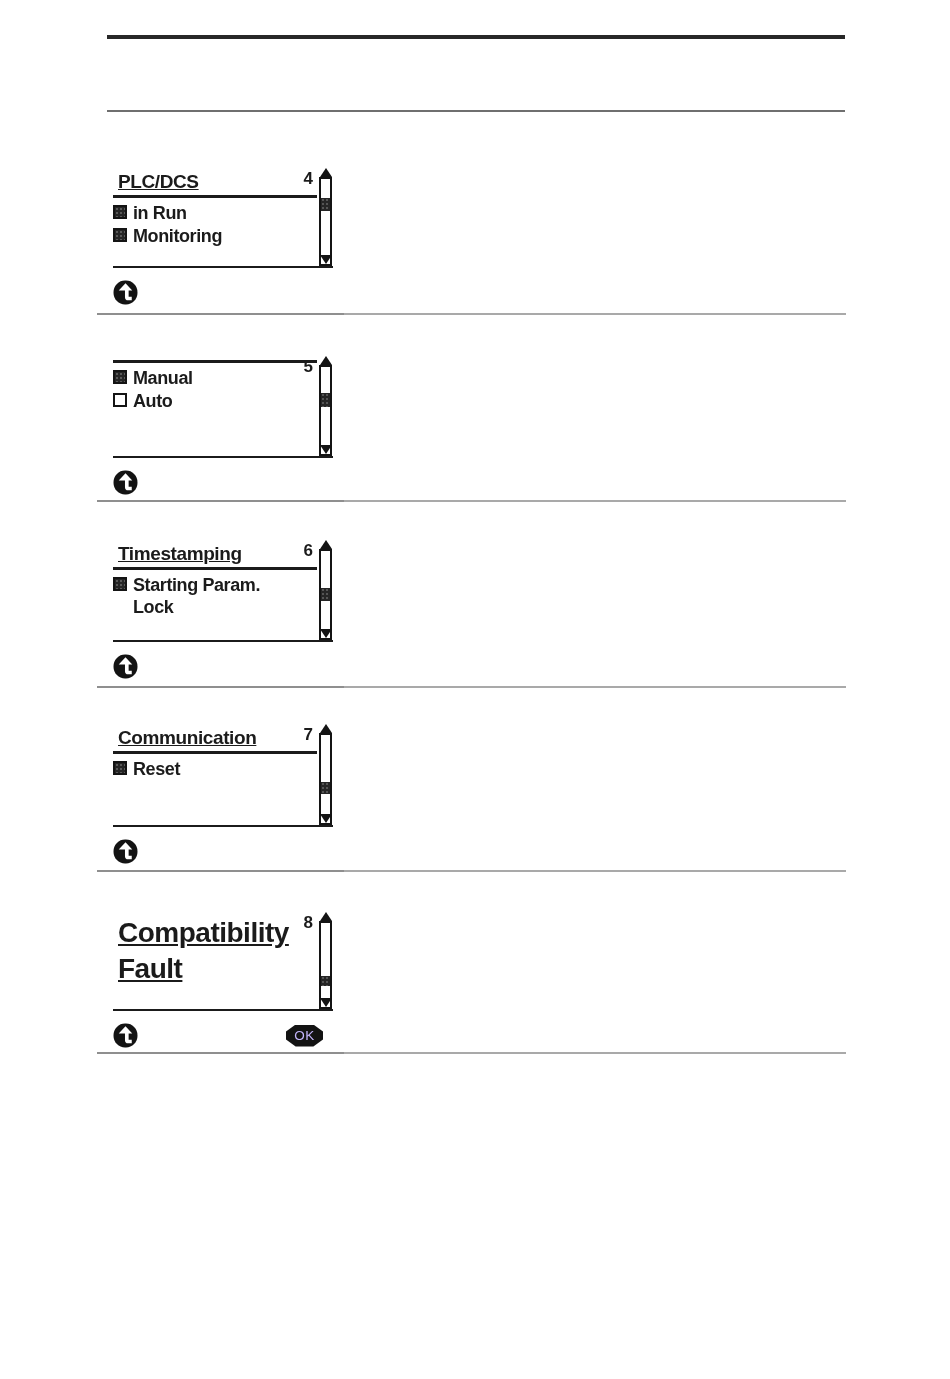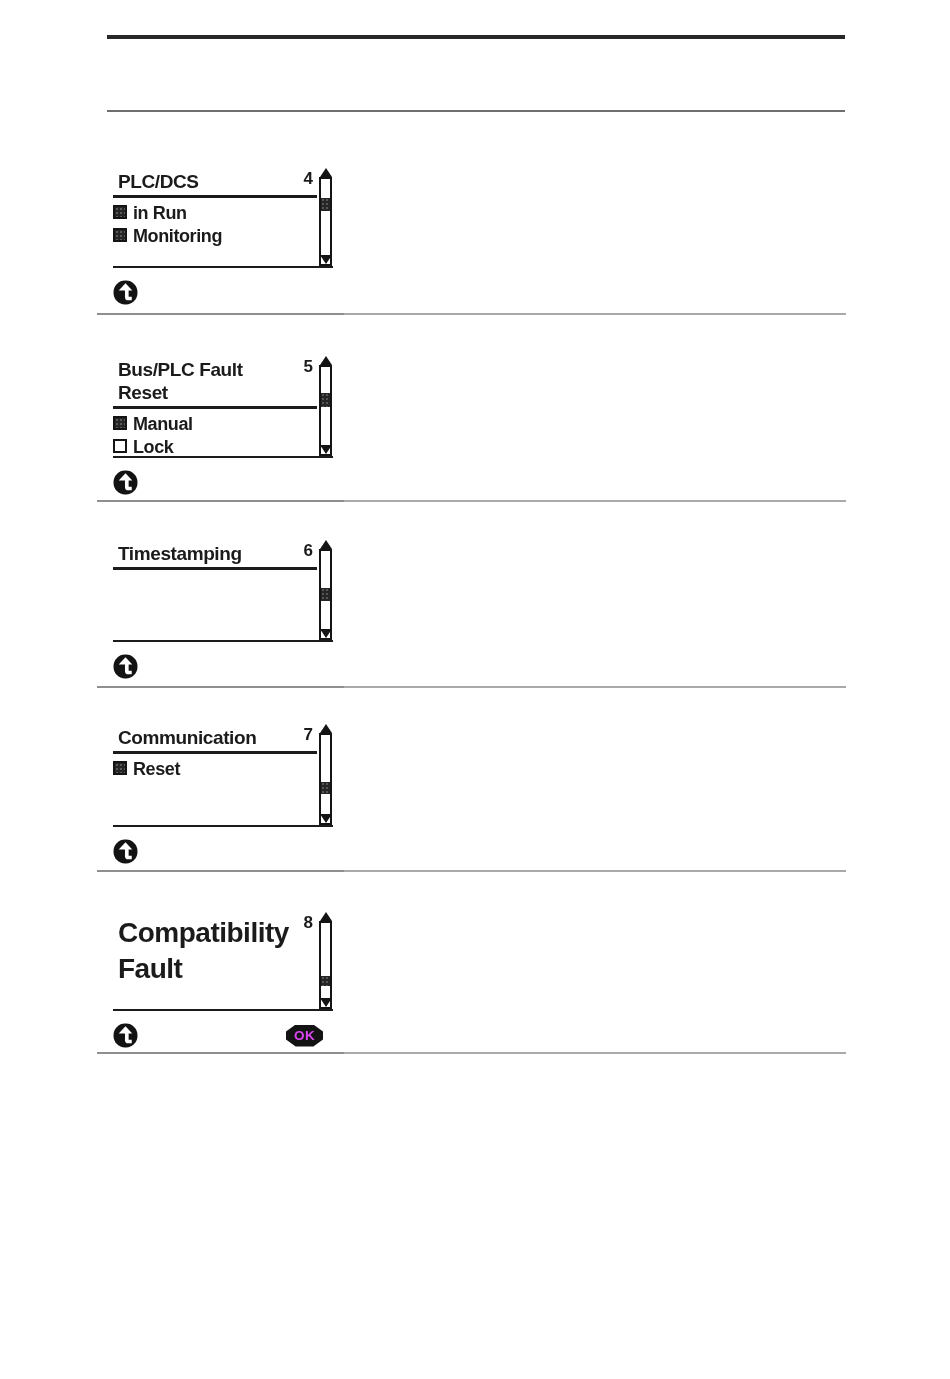--- a/index.html
+++ b/index.html
@@ -18,21 +18,21 @@
   .lcd {
     position:relative; width:220px; box-sizing:border-box;
     border-bottom:2.5px solid #1b1b1b; padding-top:2px;
   }
   .menu-num {
     position:absolute; top:1px; right:20px;
     font-size:17px; font-weight:700; line-height:20px;
   }
   .title {
     margin-left:5px; font-size:19px; font-weight:700; line-height:23px;
-    letter-spacing:-0.4px; white-space:nowrap;
+    letter-spacing:-0.4px; white-space:nowrap;text-decoration:underline;
   }
   .title.big { font-size:28px; line-height:36px; letter-spacing:-0.5px; padding-top:1px; }
   .trule { width:204px; height:2.5px; background:#1b1b1b; margin:2px 0 4px 0; }
   .item { display:flex; margin:1px 0 1px 0; }
   .cb {
     width:14px; height:14px; box-sizing:border-box; flex:none;
     border:2px solid #141414; margin:3px 6px 0 0;
   }
   .cb-filled {
     background-color:#262626;
@@ -65,24 +65,24 @@
     border-right:6px solid transparent; border-top:9px solid #141414;
   }
   
   .keys {
     margin-top:12px; width:220px; height:25px; box-sizing:border-box;
     display:flex; justify-content:space-between; align-items:center;
     padding-right:10px;
   }
   .back-btn { width:25px; height:25px; display:inline-block; }
   .ok-btn {
-    width:37px; height:22px; background:#131313; color:#d946ef;
+    width:37px; height:22px; background:#131313; color:#c4b5fd;
     clip-path:polygon(26% 0%, 74% 0%, 100% 32%, 100% 68%, 74% 100%, 26% 100%, 0% 68%, 0% 32%);
     display:flex; align-items:center; justify-content:center;
-    font-size:13.5px; font-weight:700; letter-spacing:0.5px;
+    font-size:13.5px; font-weight:400; letter-spacing:0.5px;
   }
 </style>
 </head>
 <body>
 
 <div class="doc">
 
   <div class="rule rule-thick"></div>
   <div class="rule rule-thin"></div>
 
@@ -120,35 +120,31 @@
           <path d="M12 3 L18.5 10 L15 10 L15 16 L18 16 L18 19.5 L14.5 19.5 Q11.5 19.5 11.5 16.5 L11.5 10 L5.5 10 Z" fill="#ffffff"></path>
         </svg>
       </span>
     </div>
   </section>
   <div class="sep" style="top:313px"></div>
 
   <section class="panel" style="top:356px">
     <div class="lcd" style="height:102px">
       <div class="menu-num">5</div>
-      <div class="title">
-        <span class="lline">Bus/PLC Fault</span>
-        <span class="lline">Reset</span>
-      </div>
       <div class="trule"></div>
       <div class="item">
         <span class="cb cb-filled"></span>
         <span class="lbl">
           <span class="lline">Manual</span>
         </span>
       </div>
       <div class="item">
         <span class="cb cb-empty"></span>
         <span class="lbl">
-          <span class="lline">Lock</span>
+          <span class="lline">Auto</span>
         </span>
       </div>
       <div class="sb">
         <div class="sb-up"></div>
         <div class="sb-track">
           <div class="sb-thumb" style="top: 30%; height: 16%;"></div>
         </div>
         <div class="sb-down"></div>
       </div>
     </div>
@@ -163,20 +159,27 @@
   </section>
   <div class="sep" style="top:500px"></div>
 
   <section class="panel" style="top:540px">
     <div class="lcd" style="height:102px">
       <div class="menu-num">6</div>
       <div class="title">
         <span class="lline">Timestamping</span>
       </div>
       <div class="trule"></div>
+      <div class="item">
+        <span class="cb cb-filled"></span>
+        <span class="lbl">
+          <span class="lline">Starting Param.</span>
+          <span class="lline">Lock</span>
+        </span>
+      </div>
       <div class="sb">
         <div class="sb-up"></div>
         <div class="sb-track">
           <div class="sb-thumb" style="top: 43%; height: 14%;"></div>
         </div>
         <div class="sb-down"></div>
       </div>
     </div>
     <div class="keys">
       <span class="back-btn">

